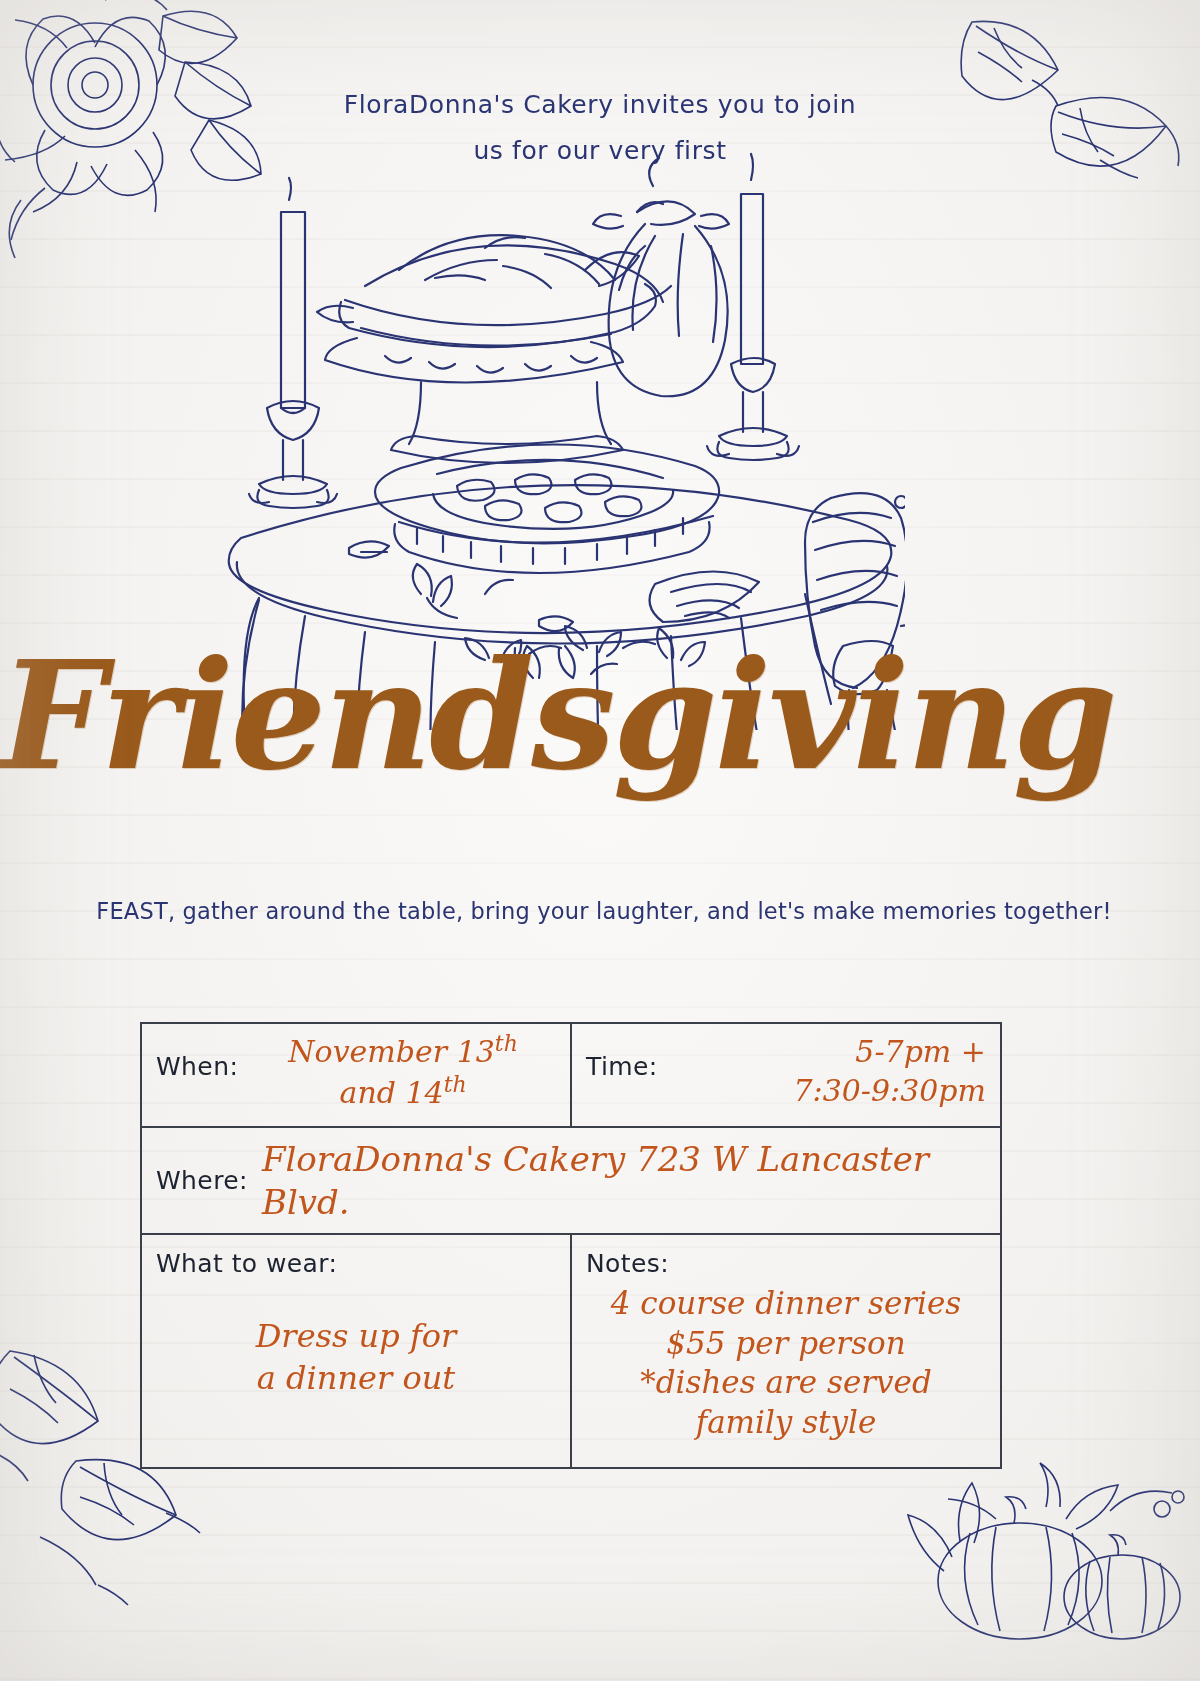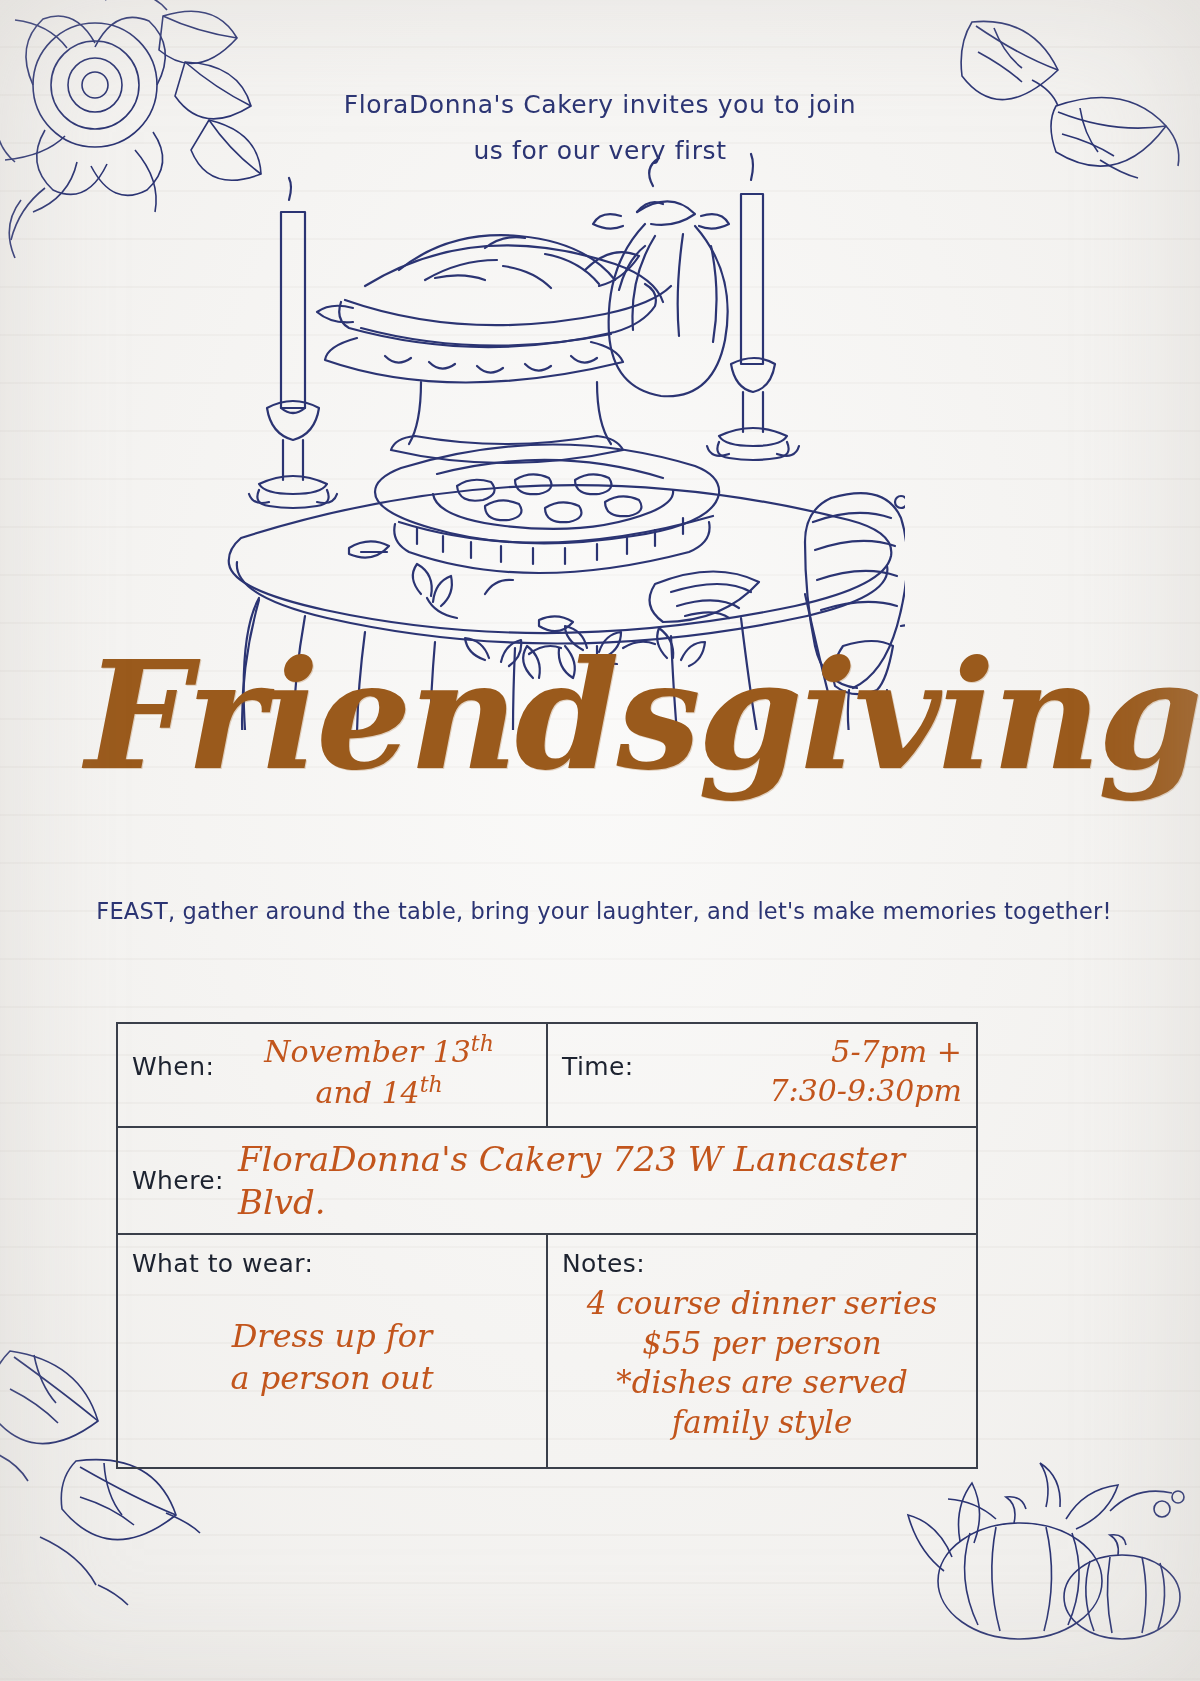--- a/index.html
+++ b/index.html
@@ -69,21 +69,21 @@
     left: 185px;
     width: 720px;
     height: 580px;
   }
 
   .title {
     position: absolute;
     top: 640px;
     left: 0;
     width: 1200px;
-    text-align: right;
+    text-align: left;
     color: #9a5a1c;
     font-family: "DejaVu Serif", serif;
     font-style: italic;
     font-weight: 700;
     font-size: 150px;
     line-height: 1;
     letter-spacing: -3px;
     text-shadow: 1px 1px 0 rgba(154,90,28,0.25);
   }
 
@@ -96,21 +96,21 @@
     color: #2b3473;
     font-family: "DejaVu Sans", sans-serif;
     font-size: 22.5px;
     letter-spacing: 0.2px;
   }
 
   
   .details {
     position: absolute;
     top: 1022px;
-    left: 116px;
+    left: 140px;
     width: 862px;
     border: 2px solid #3a3f4a;
     border-collapse: collapse;
     background: transparent;
   }
   .details td {
     border: 2px solid #3a3f4a;
     vertical-align: top;
     padding: 10px 14px;
   }
@@ -458,21 +458,21 @@
             <span class="lbl">Where:</span>
             <span class="val where-val">FloraDonna's Cakery 723 W Lancaster Blvd.</span>
           </div>
         </td>
       </tr>
       <tr class="row-bottom">
         <td class="wear-cell">
           <span class="lbl wear-label">What to wear:</span>
           <div class="val wear-val">
             <span>Dress up for</span>
-            <span>a person out</span>
+            <span>a dinner out</span>
           </div>
         </td>
         <td class="notes-cell">
           <span class="lbl notes-label">Notes:</span>
           <div class="val notes-val">
             <span>4 course dinner series</span>
             <span>$55 per person</span>
             <span>*dishes are served</span>
             <span>family style</span>
           </div>

